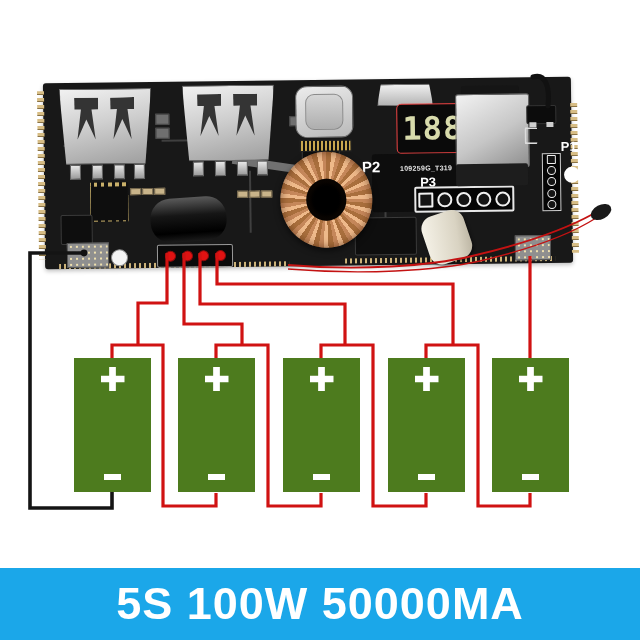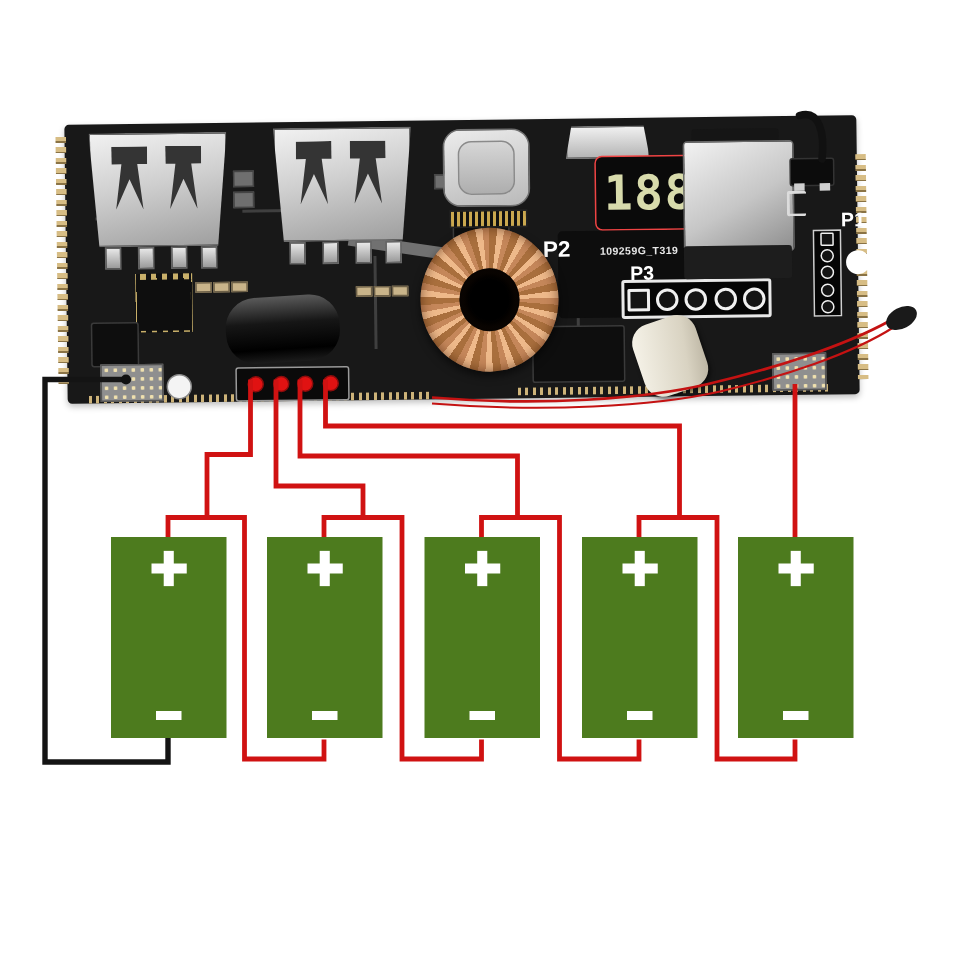--- a/index.html
+++ b/index.html
@@ -242,13 +242,16 @@
   </div>
   <div class="battery" style="left: 388px; background: rgb(77, 123, 30);">
     <span class="plus" aria-label="+"></span>
     <span class="minus" aria-label="-"></span>
   </div>
   <div class="battery" style="left: 492px; background: rgb(77, 123, 30);">
     <span class="plus" aria-label="+"></span>
     <span class="minus" aria-label="-"></span>
   </div>
 
+  <div class="banner" style="background: rgb(27, 167, 233);">
+    <span style="color: rgb(255, 255, 255);">5S 100W 50000MA</span>
+  </div>
 </div>
 
 </body></html>

